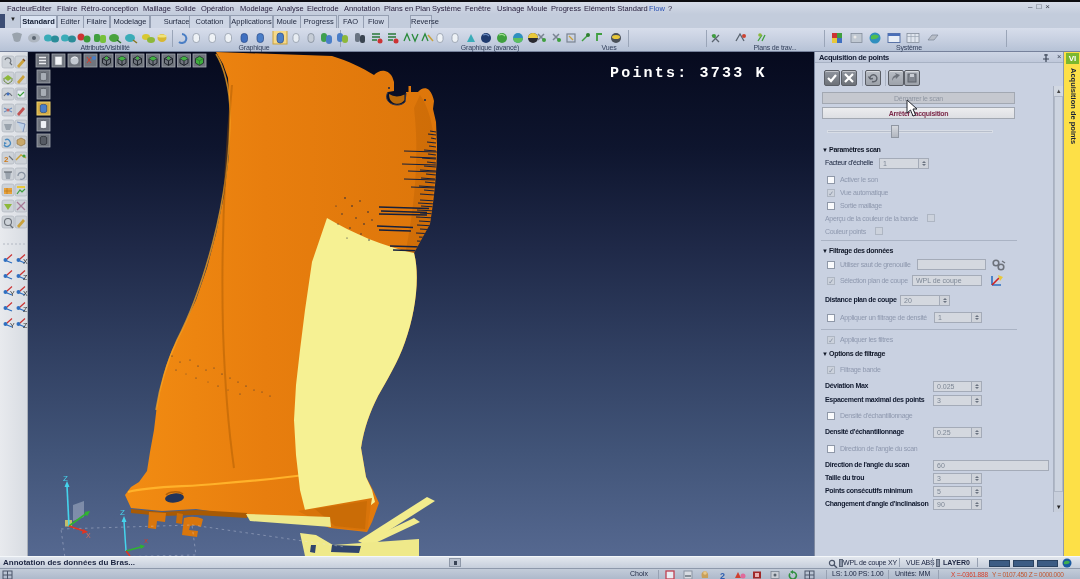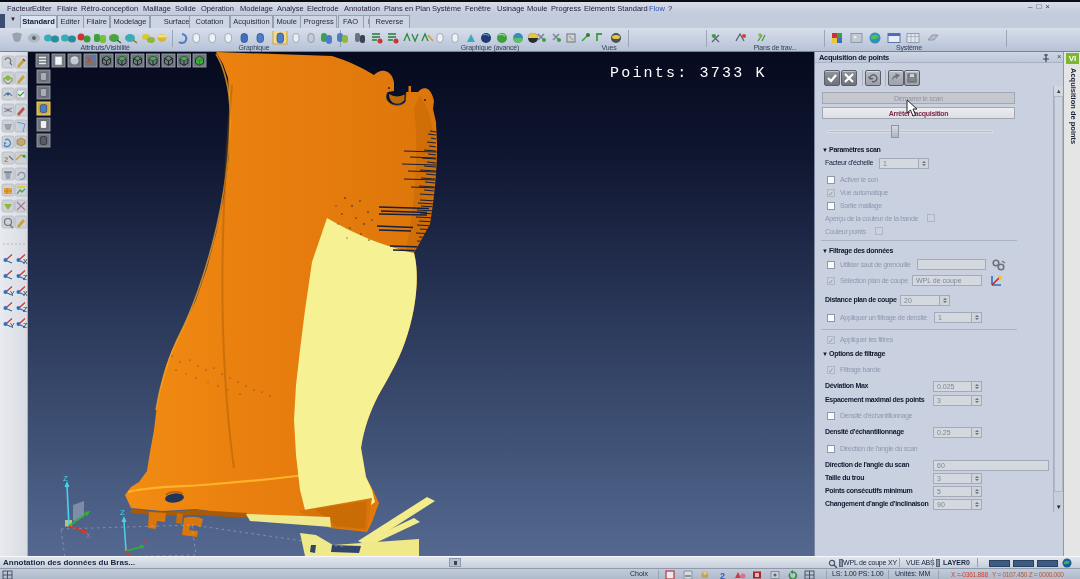--- a/index.html
+++ b/index.html
@@ -13,40 +13,40 @@
 .tab{position:absolute;top:0.5px;height:13px;background:#cdd5e4;border:1px solid #959fb2;border-bottom:none;font-size:7.5px;color:#222a40;text-align:center;line-height:12px;white-space:nowrap}
 .tab.act{background:#dbe4f3;font-weight:bold;color:#101a30}
 
 #ribbon{left:0;top:27.5px;width:1080px;height:24.5px;background:linear-gradient(#d7ddeb 0%,#c6cfe0 55%,#b6c2d6 100%);border-bottom:1px solid #76819b}
 .rlbl{position:absolute;top:16.5px;font-size:7px;color:#33405c;white-space:nowrap;transform:translateX(-50%);letter-spacing:-.2px}
 .rsep{position:absolute;top:2px;height:17px;width:1px;background:#9aa5b8}
 
 #dock{left:0;top:52px;width:28px;height:504px;background:linear-gradient(90deg,#e8eaee,#d8dce2);border-right:1px solid #aab0ba}
 
 #vp{left:28px;top:52px;width:786px;height:504px;background:linear-gradient(#060a1e 0%,#0e152e 19%,#1f2948 39%,#303f61 59%,#415478 79%,#556890 100%)}
-#points{position:absolute;left:582px;top:13px;font-family:"Liberation Mono",monospace;font-size:15px;font-weight:normal;letter-spacing:2.2px;color:#fff;white-space:nowrap}
+#points{position:absolute;left:582px;top:13px;font-family:"Liberation Mono",monospace;font-size:15px;font-weight:bold;letter-spacing:2.2px;color:#fff;white-space:nowrap}
 
 #panel{left:814px;top:52px;width:249px;height:504px;background:#c9d1e1;border-left:1px solid #7e89a0;font-size:7px;color:#141c33;letter-spacing:-.3px}
 #ptitle{position:absolute;left:0;top:0;width:249px;height:11px;background:linear-gradient(#cdd5e5,#bfc8da);border-bottom:1px solid #a8b2c4;font-size:7.5px;font-weight:bold;color:#121a30;padding:1px 0 0 4px}
 .pbtn{position:absolute;width:16px;height:16px;background:linear-gradient(#8f949e,#6d7178);border:1px solid #5a5e66;border-radius:2px;box-shadow:inset 0 1px 0 rgba(255,255,255,.45)}
 .bigbtn{position:absolute;left:7px;width:193px;height:11.5px;text-align:center;font-size:7px;line-height:11px}
 .sect{position:absolute;left:7px;font-weight:bold;font-size:7px;color:#0f1626;white-space:nowrap}
 .sect:before{content:"▼ ";font-size:6px}
 .lbl{position:absolute;font-size:7px;color:#15203a;white-space:nowrap}
 .blbl{position:absolute;font-size:7px;font-weight:bold;color:#10192e;white-space:nowrap}
 .dlbl{position:absolute;font-size:7px;color:#8e98ae;white-space:nowrap}
 .inp{position:absolute;height:11px;background:#d4d8df;border:1px solid #a4abb8;font-size:7px;color:#7d8795;line-height:9px;padding-left:3px;letter-spacing:0}
 .spin{position:absolute;width:10px;height:11px;background:#cfd3da;border:1px solid #a4abb8;border-left:none}
 .spin:before{content:"";position:absolute;left:3px;top:2px;border-left:2px solid transparent;border-right:2px solid transparent;border-bottom:2.5px solid #6a7380}
 .spin:after{content:"";position:absolute;left:3px;bottom:2px;border-left:2px solid transparent;border-right:2px solid transparent;border-top:2.5px solid #6a7380}
 .cb{position:absolute;width:8px;height:8px;background:#fafbfd;border:1px solid #8f98a8}
 .dcb{position:absolute;width:8px;height:8px;background:#ccd2dc;border:1px solid #aeb6c3;font-size:7px;line-height:7px;color:#8791a3;text-align:center}
 .phr{position:absolute;left:6px;width:196px;height:1px;background:#dde2ec;border-top:1px solid #aab3c4}
 
-#rstrip{left:1063px;top:52px;width:17px;height:504px;background:#e5e5e5;border-left:1px solid #8e99ad}
+#rstrip{left:1063px;top:52px;width:17px;height:504px;background:#fde047;border-left:1px solid #8e99ad}
 #vtext{position:absolute;left:3px;top:16px;width:11px;font-size:7.5px;font-weight:bold;color:#1a2338;writing-mode:vertical-rl;white-space:nowrap}
 
 #sb1{left:0;top:556px;width:1080px;height:11.5px;background:linear-gradient(#e2e7ee,#c6cedb);border-top:1px solid #f4f7fa;font-size:7px;color:#1b2440}
 #sb2{left:0;top:567.5px;width:1080px;height:11.5px;background:linear-gradient(#c3ccd9,#aeb9cb);border-top:1px solid #8e99ab;font-size:7px;color:#1b2440}
 .sbit{position:absolute;top:1.5px;white-space:nowrap}
 .vsep{position:absolute;top:1px;width:1px;height:9px;background:#97a1b2}
 </style></head>
 <body>
 <div id="app">
   <div id="menubar" class="abs">
@@ -74,26 +74,26 @@
   </div>
   <div id="tabrow" class="abs">
     <div style="position:absolute;left:0;top:0;width:4.5px;height:13.5px;background:#3c4d74"></div>
     <div style="position:absolute;left:7px;top:2px;width:12px;height:10px;text-align:center;font-size:6px;color:#222">▼</div>
     <div class="tab act" style="left:20px;width:37px">Standard</div>
     <div class="tab" style="left:56.7px;width:27px">Editer</div>
     <div class="tab" style="left:83.3px;width:27px">Filaire</div>
     <div class="tab" style="left:110px;width:40px">Modelage</div>
     <div class="tab" style="left:150px;width:57px">Surfaces</div>
     <div class="tab" style="left:189px;width:41px">Cotation</div>
-    <div class="tab" style="left:230px;width:43px">Acquisition</div>
+    <div class="tab" style="left:230px;width:43px">Applications</div>
     <div class="tab" style="left:272.6px;width:28px">Moule</div>
     <div class="tab" style="left:300.3px;width:37px">Progress</div>
     <div class="tab" style="left:337.5px;width:26px">FAO</div>
     <div class="tab" style="left:363px;width:26px">Flow</div>
-    <div class="tab" style="left:369px;width:41px">Reverse</div>
+    <div class="tab" style="left:410px;width:22px">Reverse</div>
   </div>
   <div id="ribbon" class="abs">
     <div class="rlbl" style="left:105px">Attributs/Visibilité</div>
     <div class="rlbl" style="left:254px">Graphique</div>
     <div class="rlbl" style="left:490px">Graphique (avancé)</div>
     <div class="rlbl" style="left:609px">Vues</div>
     <div class="rlbl" style="left:775px">Plans de trav...</div>
     <div class="rlbl" style="left:909px">Système</div>
     <div class="rsep" style="left:172px"></div>
       <div class="rsep" style="left:340px"></div>

